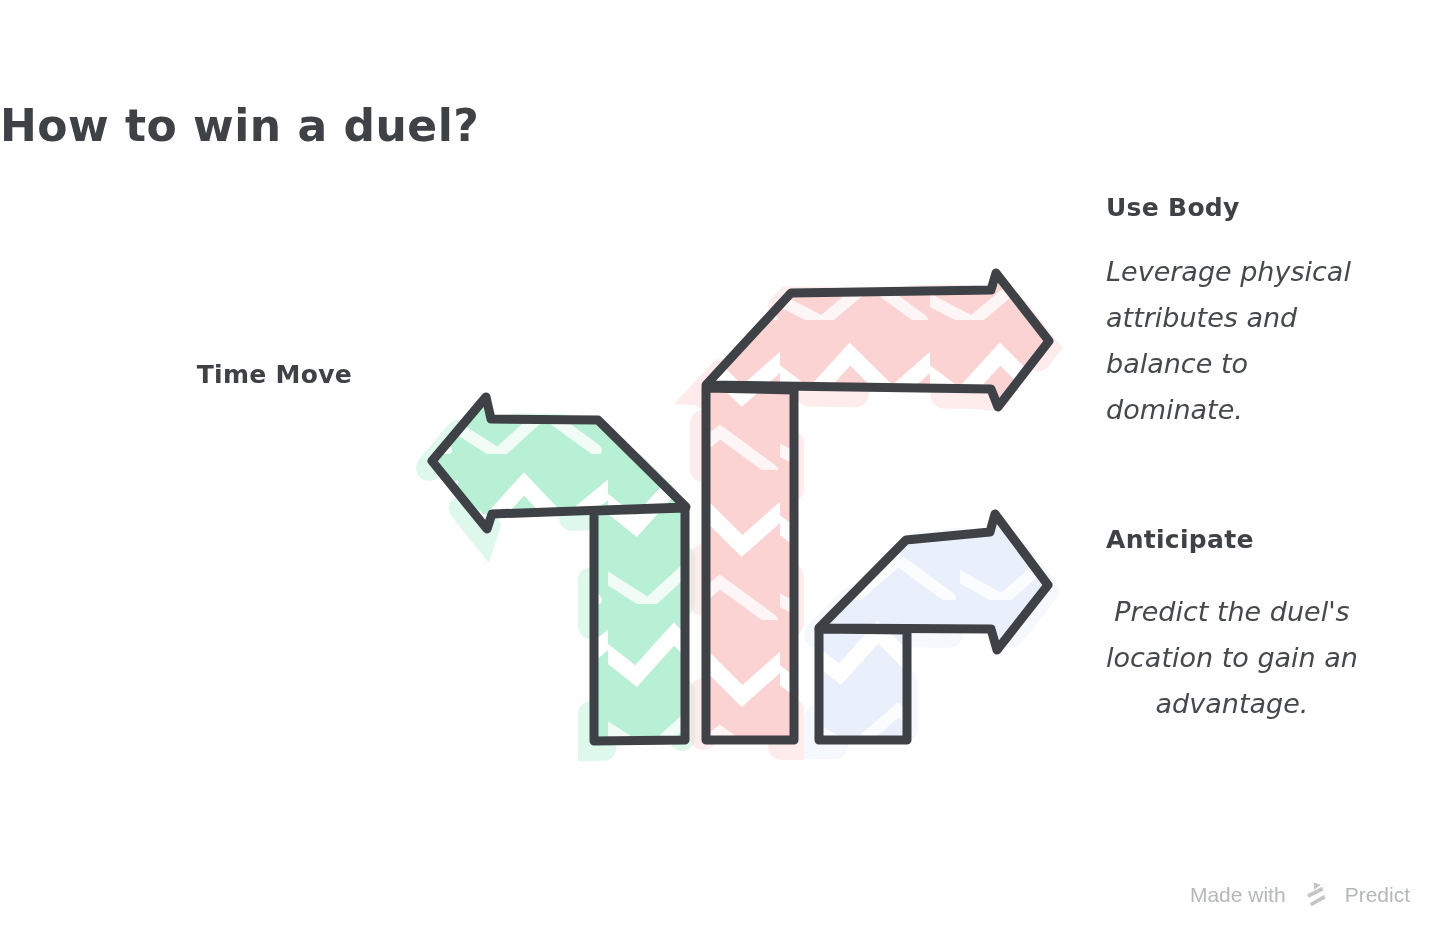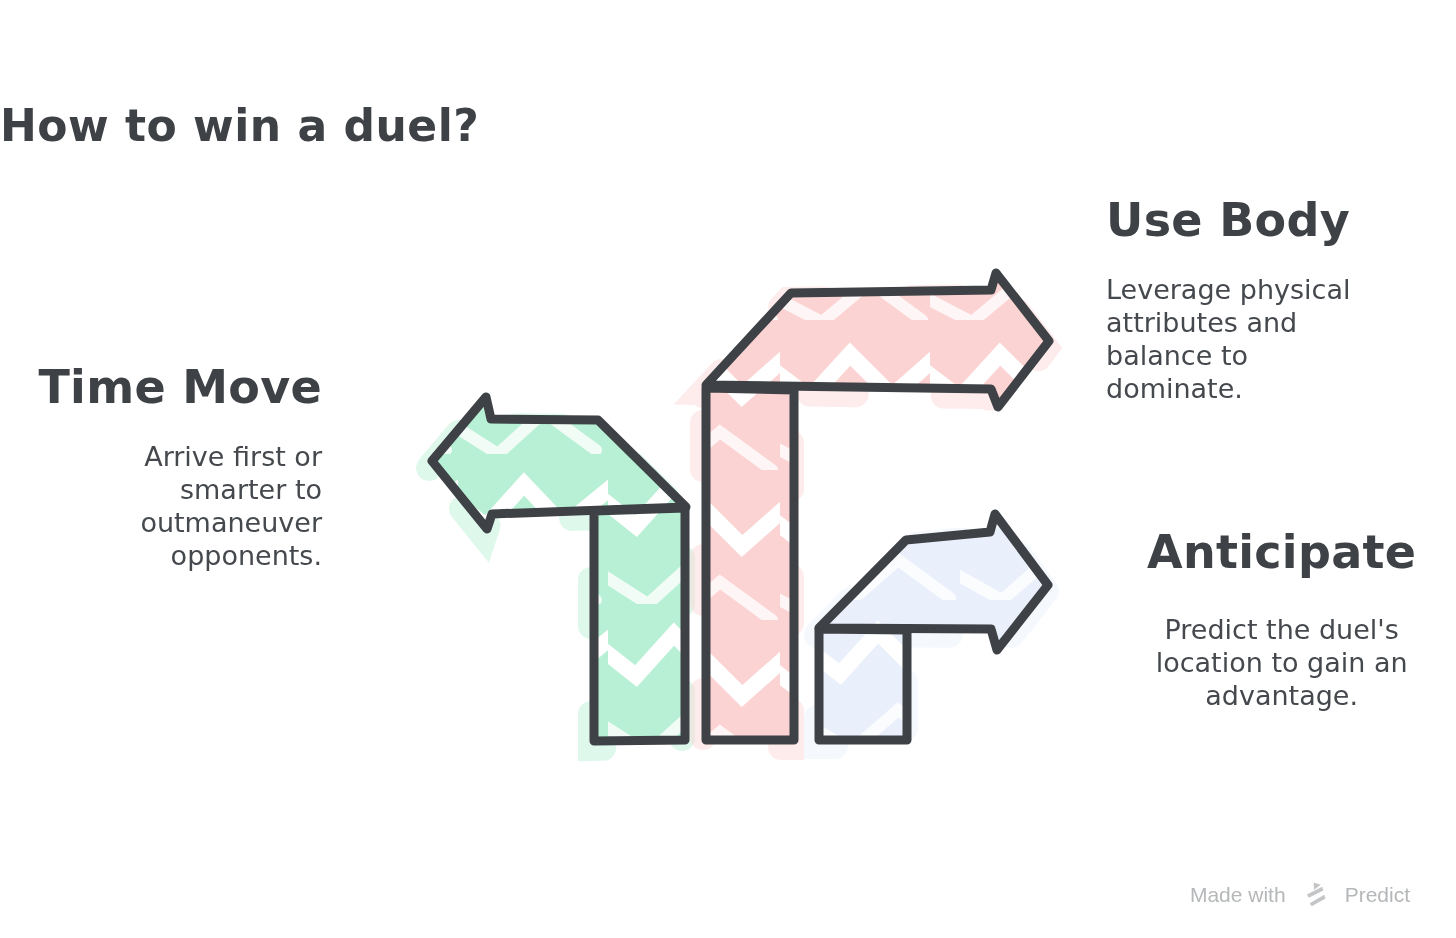--- a/index.html
+++ b/index.html
@@ -42,30 +42,30 @@
   }
   .bleed-green{stroke:var(--green);}
   .bleed-pink{stroke:var(--pink);}
   .bleed-blue{stroke:var(--blue);}
   .fill-green{fill:var(--green);}
   .fill-pink{fill:var(--pink);}
   .fill-blue{fill:var(--blue);}
 
   .label{position:absolute;}
   .label h2{
-    margin:0;font-size:46px;font-weight:700;line-height:1.15;
+    margin:0;font-size:25px;font-weight:700;line-height:1.15;
     color:var(--heading_text);letter-spacing:.3px;
   }
   .label p{
-    margin:26px 0 0;font-size:27px;line-height:33px;
-    color:var(--body_text);white-space:pre-line;
+    margin:26px 0 0;font-size:27px;line-height:46px;
+    color:var(--body_text);white-space:pre-line;font-style:italic;
   }
-  .label-time-move{top:361px;right:1134px;text-align:right;}
+  .label-time-move{top:361px;right:1104px;text-align:right;}
   .label-use-body{top:194px;left:1106px;text-align:left;}
-  .label-anticipate{top:526px;left:1106px;text-align:left;margin-left:41px;}
+  .label-anticipate{top:526px;left:1106px;text-align:left;}
   .label-anticipate p{margin-top:34px;text-align:center;}
 
   .watermark{
     position:absolute;right:46px;bottom:30px;
     display:flex;align-items:center;gap:18px;
     font-family:"Liberation Sans", sans-serif;
     font-size:21px;color:var(--watermark_text);
   }
   .napkin-logo{display:block;}
   .napkin-logo path{fill:var(--logo_gray);}
@@ -113,24 +113,20 @@
     </g>
 
     <g>
       <path class="ink" fill="url(#pat-blue)" d="M 1048 585 L 995 514 L 990 532 L 906 540 L 819 628 L 991 629 L 997 650 Z"></path>
       <path class="ink" fill="url(#pat-blue)" d="M 819 629 L 907 630 L 907 740 L 819 740 Z"></path>
     </g>
   </svg>
 
   <div class="label label-time-move">
     <h2>Time Move</h2>
-    <p>Arrive first or
-smarter to
-outmaneuver
-opponents.</p>
   </div>
 
   <div class="label label-use-body">
     <h2>Use Body</h2>
     <p>Leverage physical
 attributes and
 balance to
 dominate.</p>
   </div>
 

